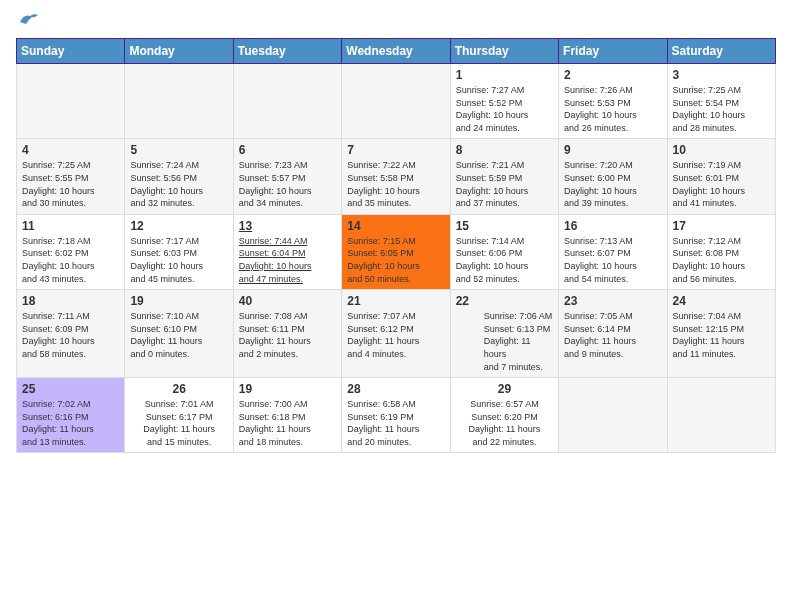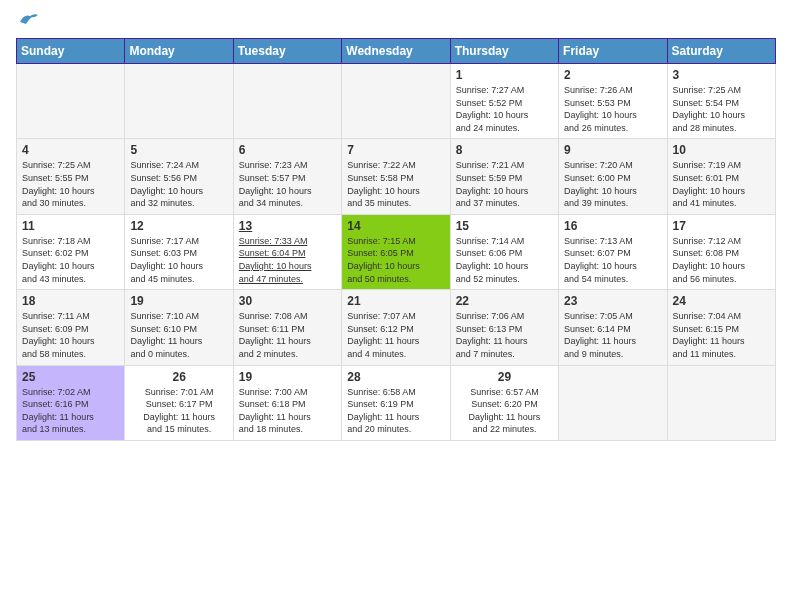--- a/index.html
+++ b/index.html
@@ -204,26 +204,26 @@
         </td>
         <td style="background: rgb(255, 255, 255);">
           <span class="day-number">12</span>
           <div class="day-info" style="white-space: pre-line;">Sunrise: 7:17 AM
 Sunset: 6:03 PM
 Daylight: 10 hours
 and 45 minutes.</div>
         </td>
         <td style="background: rgb(255, 255, 255); text-decoration: underline;">
           <span class="day-number">13</span>
-          <div class="day-info" style="white-space: pre-line;">Sunrise: 7:33 AM
+          <div class="day-info" style="white-space: pre-line;">Sunrise: 7:44 AM
 Sunset: 6:04 PM
 Daylight: 10 hours
 and 47 minutes.</div>
         </td>
-        <td style="background: #84cc16;">
+        <td style="background: #f97316;">
           <span class="day-number">14</span>
           <div class="day-info" style="white-space: pre-line;">Sunrise: 7:15 AM
 Sunset: 6:05 PM
 Daylight: 10 hours
 and 50 minutes.</div>
         </td>
         <td style="background: rgb(255, 255, 255);">
           <span class="day-number">15</span>
           <div class="day-info" style="white-space: pre-line;">Sunrise: 7:14 AM
 Sunset: 6:06 PM
@@ -254,51 +254,51 @@
 and 58 minutes.</div>
         </td>
         <td style="background: rgb(245, 245, 245);">
           <span class="day-number">19</span>
           <div class="day-info" style="white-space: pre-line;">Sunrise: 7:10 AM
 Sunset: 6:10 PM
 Daylight: 11 hours
 and 0 minutes.</div>
         </td>
         <td style="background: rgb(245, 245, 245);">
-          <span class="day-number">30</span>
+          <span class="day-number">40</span>
           <div class="day-info" style="white-space: pre-line;">Sunrise: 7:08 AM
 Sunset: 6:11 PM
 Daylight: 11 hours
 and 2 minutes.</div>
         </td>
         <td style="background: rgb(245, 245, 245);">
           <span class="day-number">21</span>
           <div class="day-info" style="white-space: pre-line;">Sunrise: 7:07 AM
 Sunset: 6:12 PM
 Daylight: 11 hours
 and 4 minutes.</div>
         </td>
         <td style="background: rgb(245, 245, 245);">
           <span class="day-number">22</span>
-          <div class="day-info" style="white-space: pre-line;">Sunrise: 7:06 AM
+          <div class="day-info" style="white-space: pre-line; margin-left: 28px;">Sunrise: 7:06 AM
 Sunset: 6:13 PM
 Daylight: 11 hours
 and 7 minutes.</div>
         </td>
         <td style="background: rgb(245, 245, 245);">
           <span class="day-number">23</span>
           <div class="day-info" style="white-space: pre-line;">Sunrise: 7:05 AM
 Sunset: 6:14 PM
 Daylight: 11 hours
 and 9 minutes.</div>
         </td>
         <td style="background: rgb(245, 245, 245);">
           <span class="day-number">24</span>
           <div class="day-info" style="white-space: pre-line;">Sunrise: 7:04 AM
-Sunset: 6:15 PM
+Sunset: 12:15 PM
 Daylight: 11 hours
 and 11 minutes.</div>
         </td>
       </tr>
       <tr>
         <td style="background: #c4b5fd;">
           <span class="day-number">25</span>
           <div class="day-info" style="white-space: pre-line;">Sunrise: 7:02 AM
 Sunset: 6:16 PM
 Daylight: 11 hours

